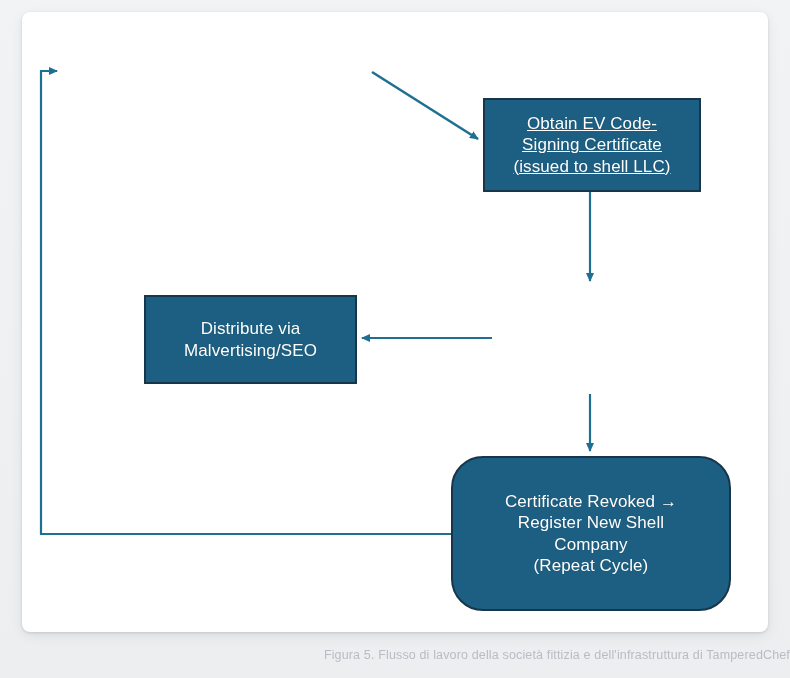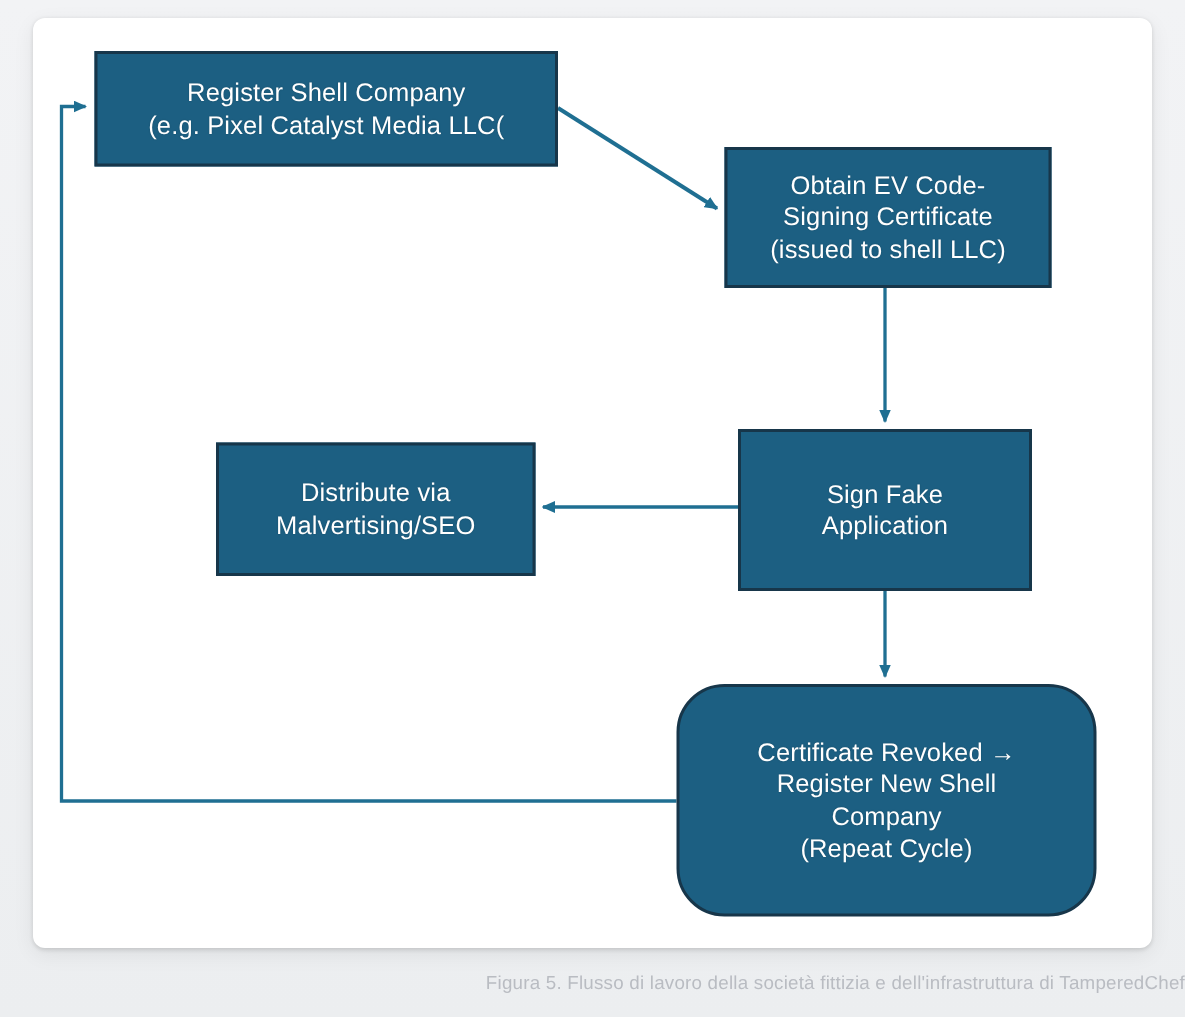--- a/index.html
+++ b/index.html
@@ -66,21 +66,21 @@
     padding: 2px 6px;
     text-shadow: 0 0 1px rgba(0,0,0,0.25);
   }
 
   .node-text {
     display: block;
     white-space: pre-line;
   }
 
   #node-register-shell { left: 63px;  top: 34px;  width: 309px; height: 77px;  }
-  #node-obtain-cert    { left: 483px; top: 98px;  width: 218px; height: 94px;  }
+  #node-obtain-cert    { left: 483px; top: 98px;  width: 218px; height: 94px; text-decoration: underline;  }
   #node-distribute     { left: 144px; top: 295px; width: 213px; height: 89px;  }
   #node-sign-fake      { left: 492px; top: 286px; width: 196px; height: 108px; }
   #node-revoked        { left: 451px; top: 456px; width: 280px; height: 155px; border-radius: 32px; }
 
   #caption {
     position: absolute;
     left: 0;
     top: 648px;
     width: 790px;
     text-align: right;
@@ -120,40 +120,32 @@
 
     <g>
       <path d="M590,394 L590,451" stroke="#1f6f92" stroke-width="2.2" fill="none" marker-end="url(#arrowhead)"></path>
     </g>
 
     <g>
       <path d="M451,534 L41,534 L41,71 L57,71" stroke="#1f6f92" stroke-width="2.2" fill="none" stroke-linejoin="miter" marker-end="url(#arrowhead)"></path>
     </g>
   </svg>
 
-  <div class="node" id="node-register-shell">
-    <span class="node-text">Register Shell Company
-(e.g. Pixel Catalyst Media LLC(</span>
-  </div>
 
   <div class="node" id="node-obtain-cert">
     <span class="node-text">Obtain EV Code-
 Signing Certificate
 (issued to shell LLC)</span>
   </div>
 
   <div class="node" id="node-distribute">
     <span class="node-text">Distribute via
 Malvertising/SEO</span>
   </div>
 
-  <div class="node" id="node-sign-fake">
-    <span class="node-text">Sign Fake
-Application</span>
-  </div>
 
   <div class="node" id="node-revoked">
     <span class="node-text">Certificate Revoked →
 Register New Shell
 Company
 (Repeat Cycle)</span>
   </div>
 
   <div id="caption">Figura 5. Flusso di lavoro della società fittizia e dell'infrastruttura di TamperedChef</div>
 

